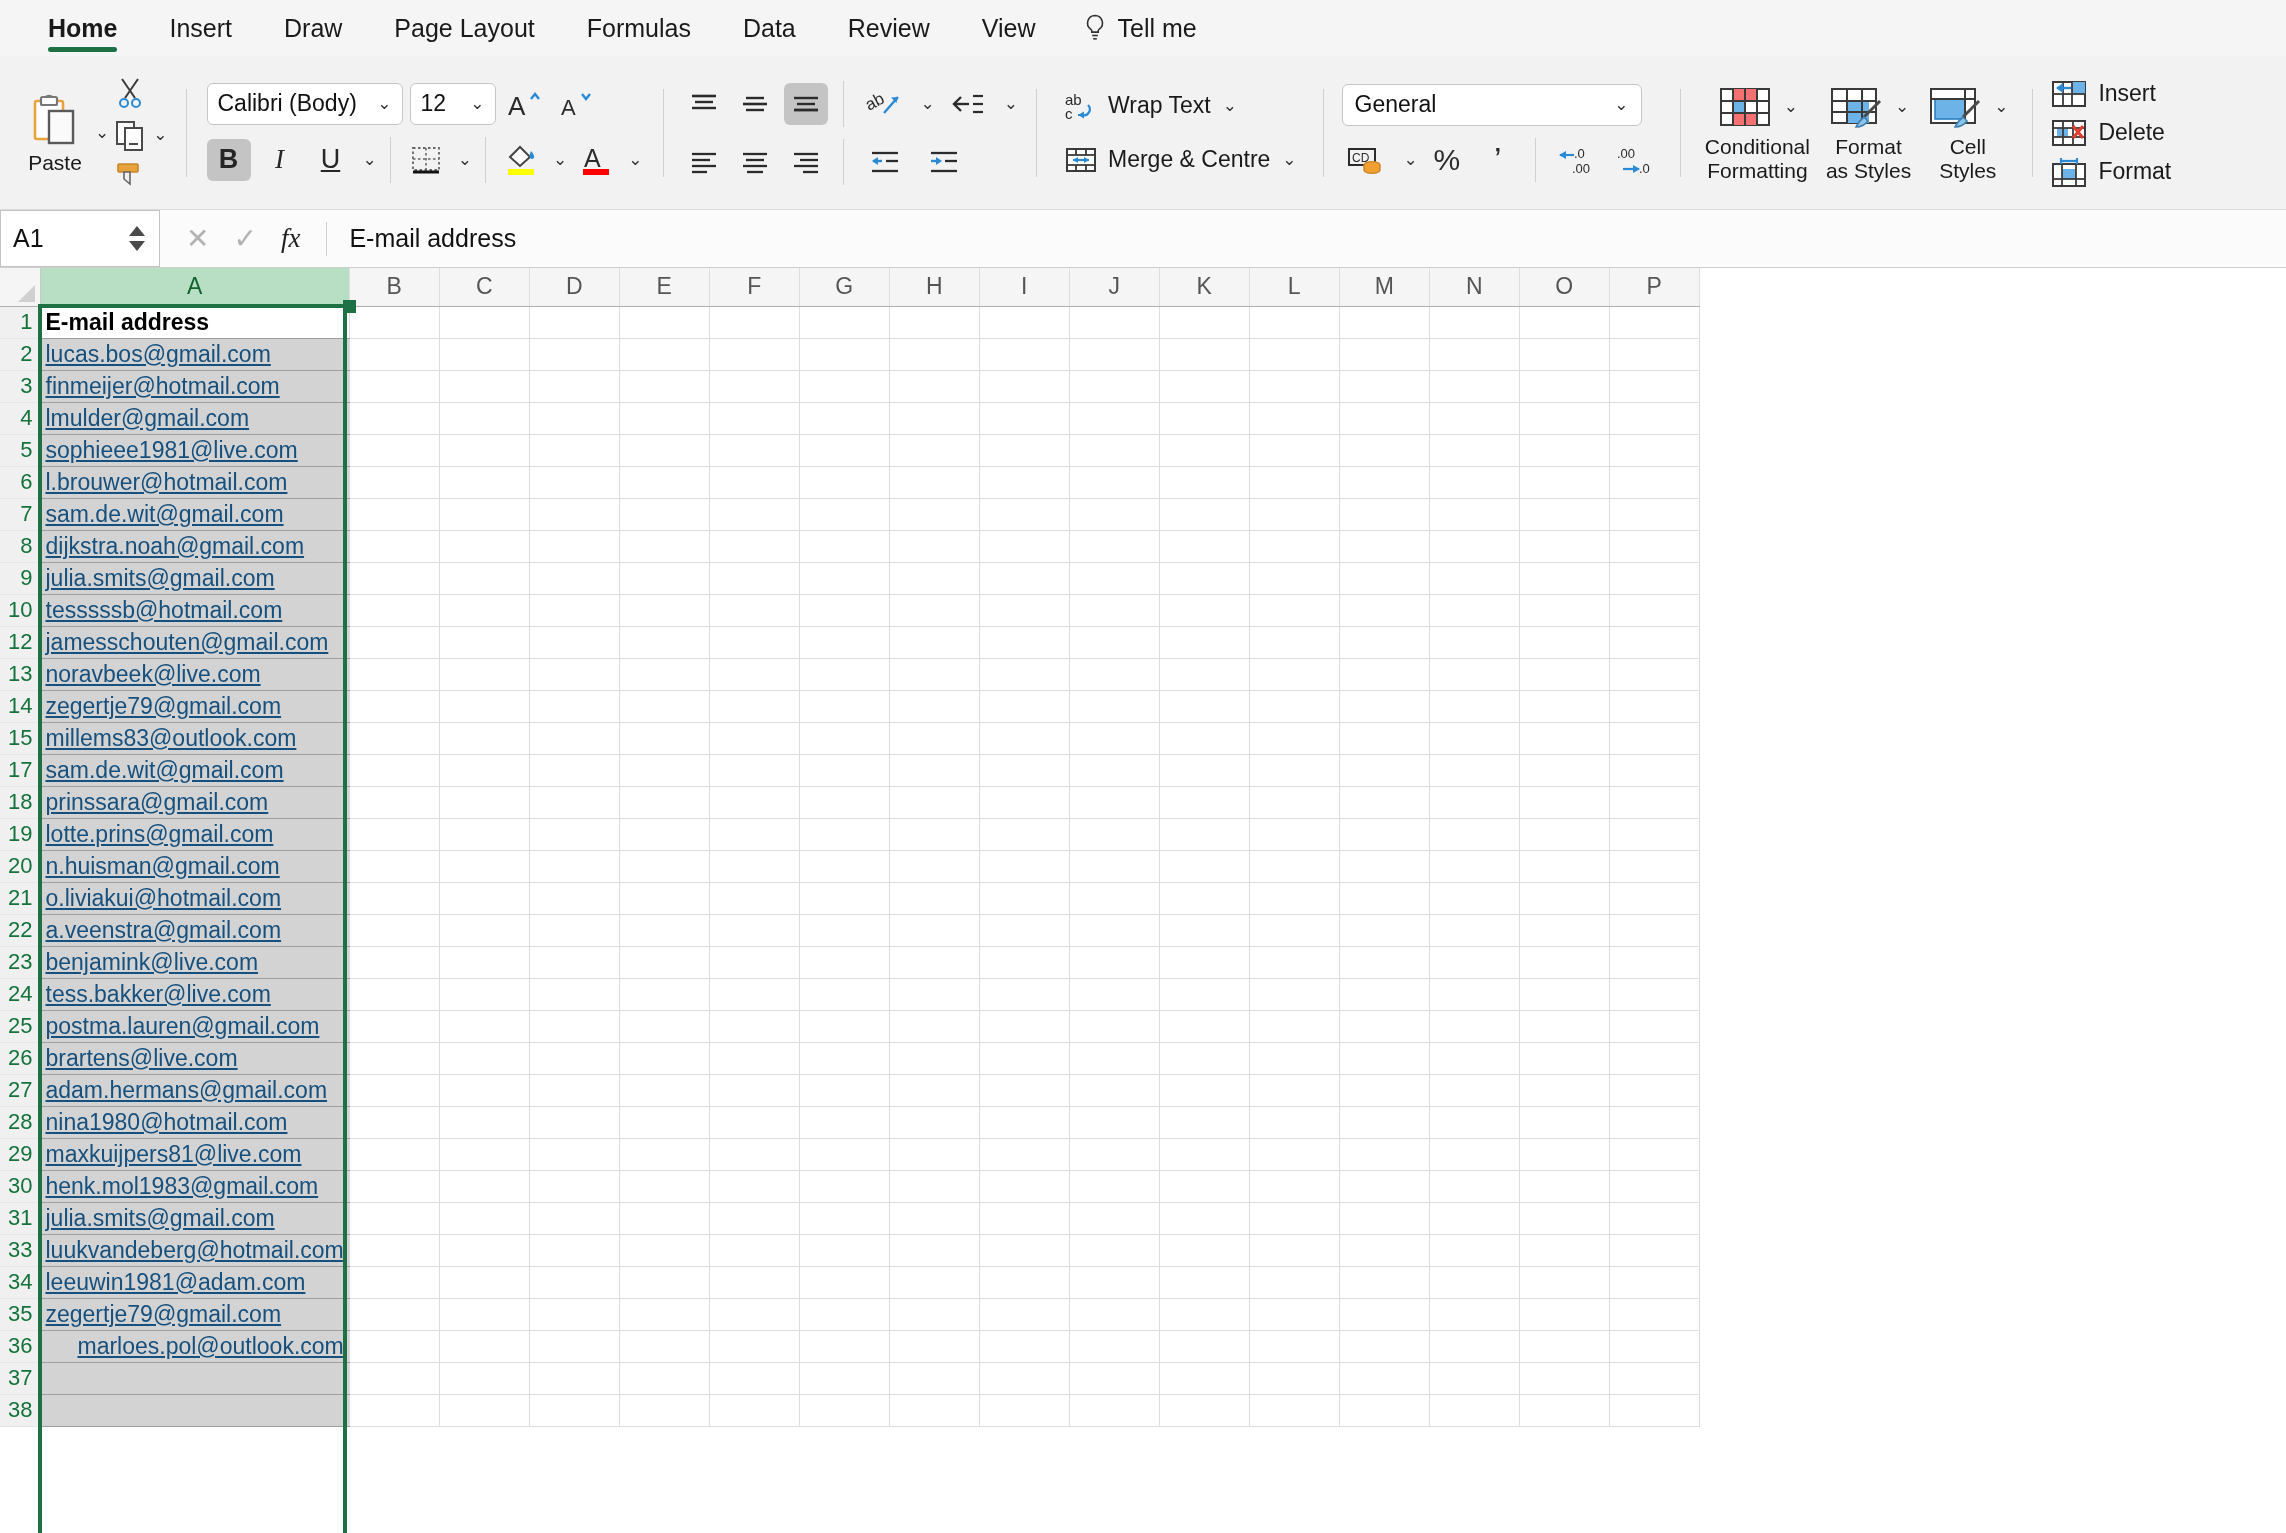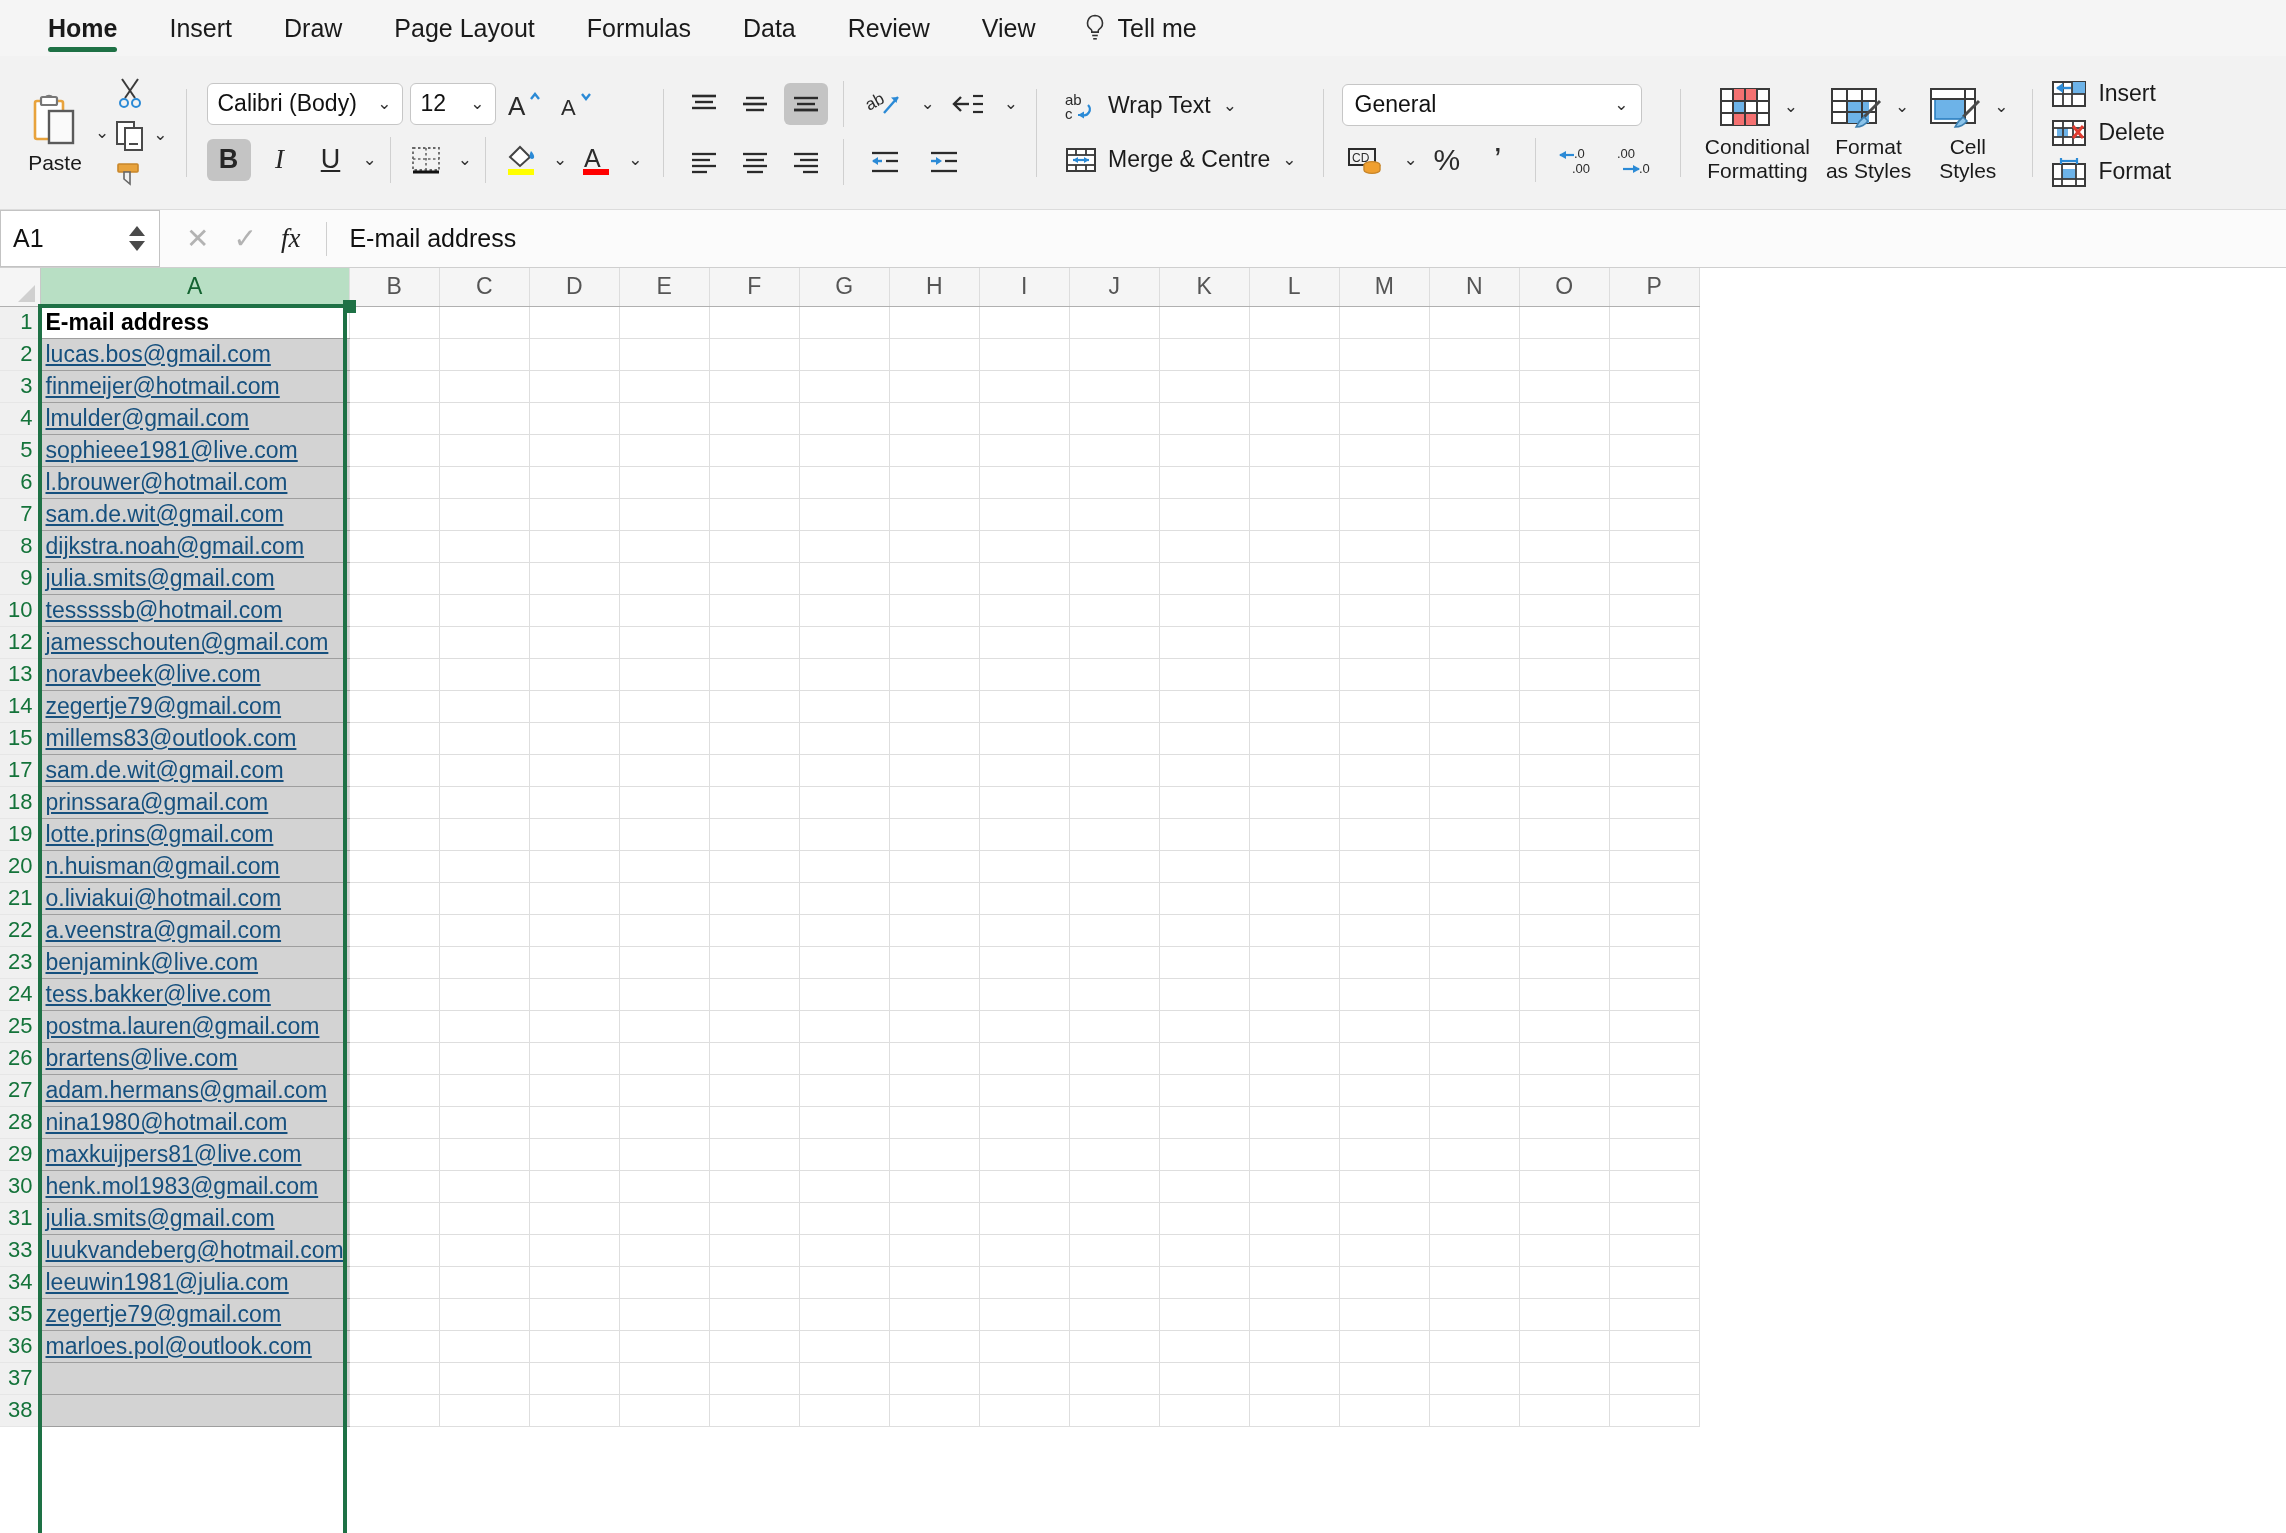--- a/index.html
+++ b/index.html
@@ -1206,21 +1206,21 @@
           <td class="cell" style="width: 90px;"></td>
           <td class="cell" style="width: 90px;"></td>
           <td class="cell" style="width: 90px;"></td>
           <td class="cell" style="width: 90px;"></td>
           <td class="cell" style="width: 90px;"></td>
           <td class="cell" style="width: 90px;"></td>
           <td class="cell" style="width: 90px;"></td>
         </tr>
         <tr>
           <td class="rowhead sel">34</td>
-          <td class="cell acol" style="width: 208px;"><span class="link">leeuwin1981@julia.com</span></td>
+          <td class="cell acol" style="width: 208px;"><span class="link">leeuwin1981@adam.com</span></td>
           <td class="cell" style="width: 90px;"></td>
           <td class="cell" style="width: 90px;"></td>
           <td class="cell" style="width: 90px;"></td>
           <td class="cell" style="width: 90px;"></td>
           <td class="cell" style="width: 90px;"></td>
           <td class="cell" style="width: 90px;"></td>
           <td class="cell" style="width: 90px;"></td>
           <td class="cell" style="width: 90px;"></td>
           <td class="cell" style="width: 90px;"></td>
           <td class="cell" style="width: 90px;"></td>
@@ -1244,21 +1244,21 @@
           <td class="cell" style="width: 90px;"></td>
           <td class="cell" style="width: 90px;"></td>
           <td class="cell" style="width: 90px;"></td>
           <td class="cell" style="width: 90px;"></td>
           <td class="cell" style="width: 90px;"></td>
           <td class="cell" style="width: 90px;"></td>
           <td class="cell" style="width: 90px;"></td>
         </tr>
         <tr>
           <td class="rowhead sel">36</td>
-          <td class="cell acol" style="width: 208px;"><span class="link">marloes.pol@outlook.com</span></td>
+          <td class="cell acol" style="width: 208px; text-align: right;"><span class="link">marloes.pol@outlook.com</span></td>
           <td class="cell" style="width: 90px;"></td>
           <td class="cell" style="width: 90px;"></td>
           <td class="cell" style="width: 90px;"></td>
           <td class="cell" style="width: 90px;"></td>
           <td class="cell" style="width: 90px;"></td>
           <td class="cell" style="width: 90px;"></td>
           <td class="cell" style="width: 90px;"></td>
           <td class="cell" style="width: 90px;"></td>
           <td class="cell" style="width: 90px;"></td>
           <td class="cell" style="width: 90px;"></td>

